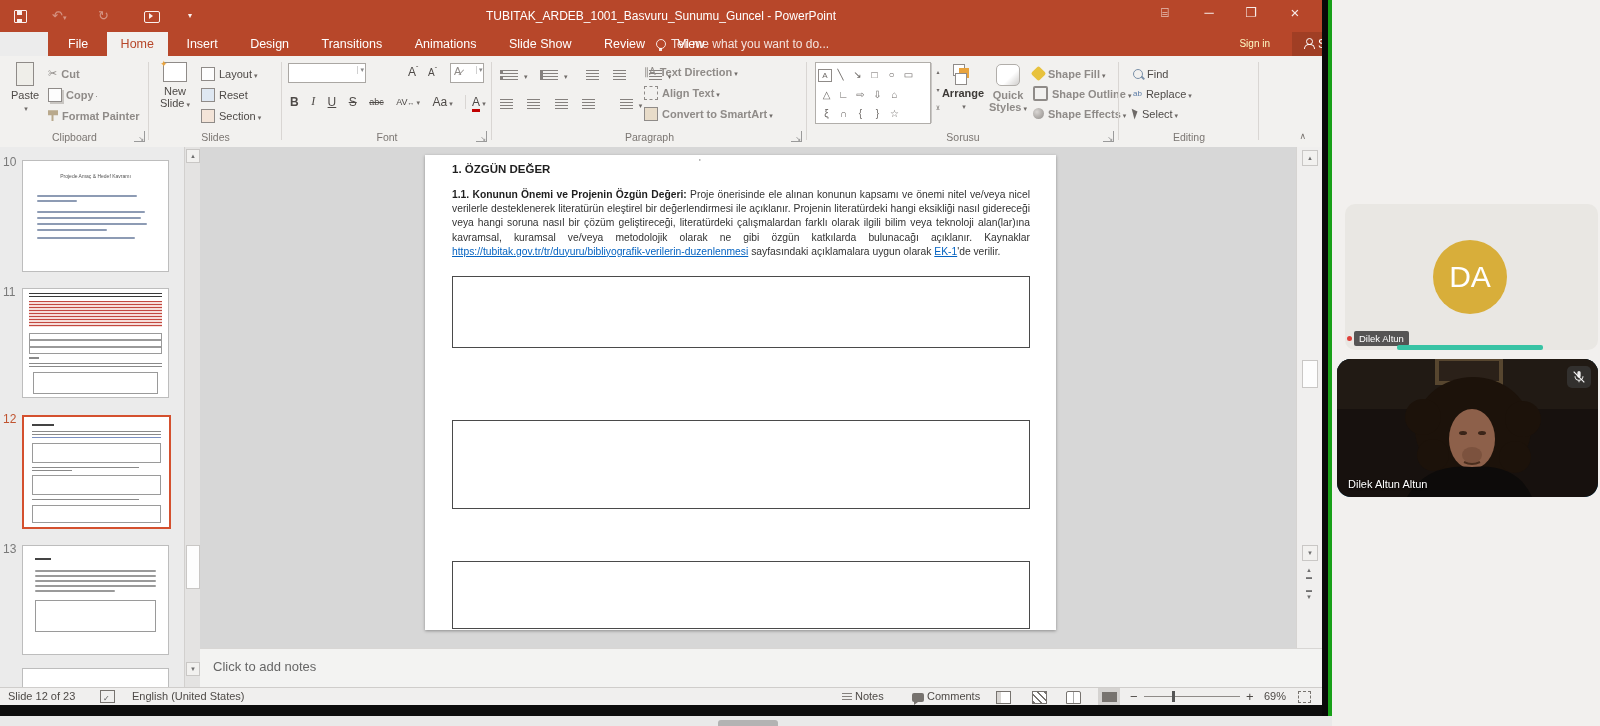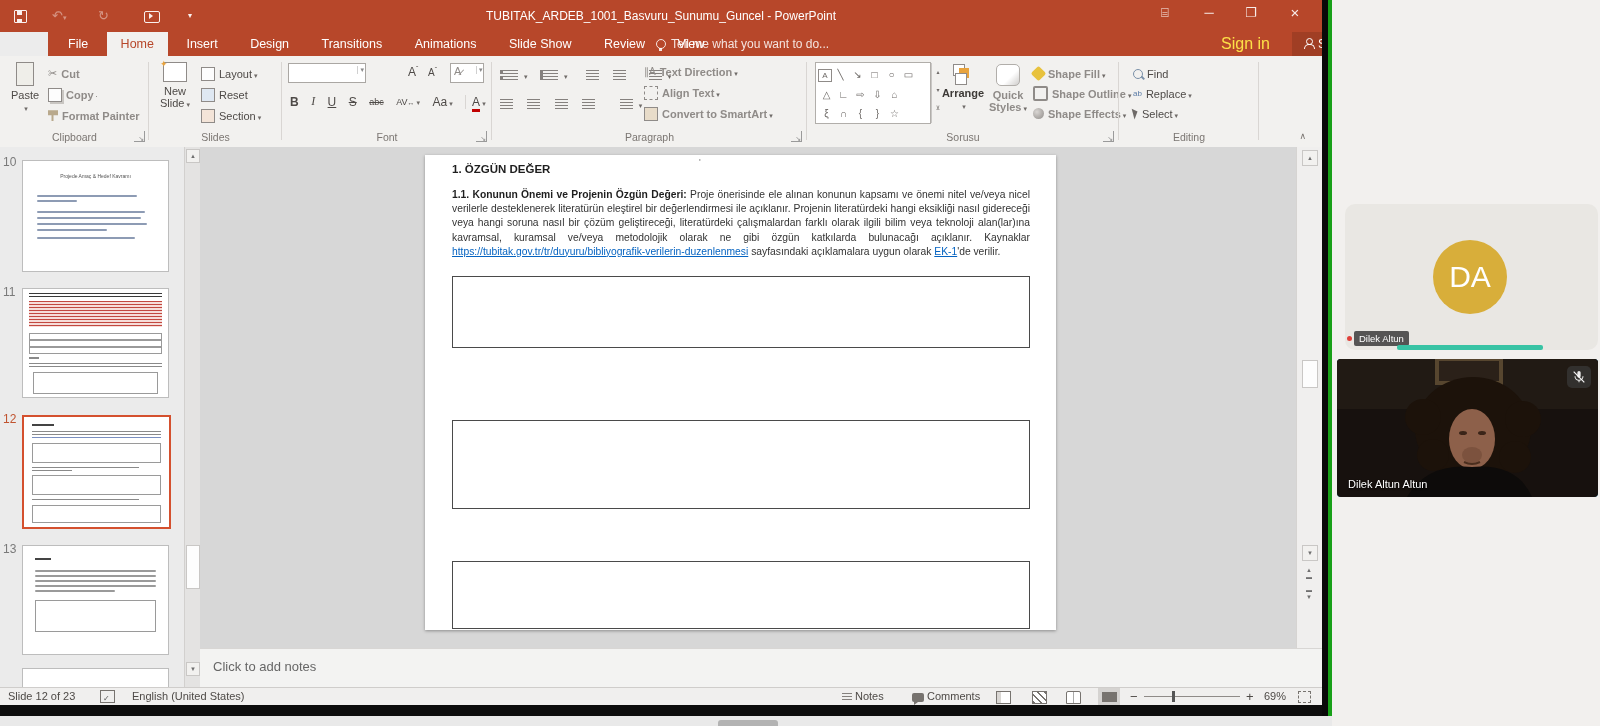--- a/index.html
+++ b/index.html
@@ -80,21 +80,21 @@
   #deskpill{left:718px;top:720px;width:60px;height:6px;background:#b3b3b3;border-radius:3px 3px 0 0;}
   
   #callpanel{left:1332px;top:0;width:268px;height:726px;background:#f2f0ee;}
   #tile1{position:absolute;left:13px;top:204px;width:253px;height:146px;background:#e9e7e3;border-radius:10px;}
   #avatar{position:absolute;left:88px;top:36px;width:74px;height:74px;border-radius:50%;
     text-align:center;line-height:74px;font-size:30px;color:#fff;}
   #namepill1{position:absolute;left:9px;bottom:4px;background:rgba(72,72,72,.92);color:#fff;
     font-size:9.5px;line-height:15px;padding:0 5px;border-radius:2px;}
   #reddot{position:absolute;left:2px;bottom:9px;width:5px;height:5px;border-radius:50%;background:#e0403a;}
   #tealbar{position:absolute;left:1397px;top:345px;width:146px;height:5px;border-radius:2px;}
-  #tile2{position:absolute;left:5px;top:359px;width:261px;height:138px;border-radius:4px;overflow:hidden;background:#0369a1;}
+  #tile2{position:absolute;left:5px;top:359px;width:261px;height:138px;border-radius:14px;overflow:hidden;background:#0369a1;}
   #name2{position:absolute;left:11px;bottom:7px;color:#fff;font-size:11px;text-shadow:0 1px 2px #000;}
   #micmute{position:absolute;right:7px;top:7px;width:24px;height:22px;background:rgba(60,60,60,.65);border-radius:5px;text-align:center;}
 </style>
 </head>
 <body>
 
 <div id="screen">
 
   <div class="abs" id="titlebar" style="background: rgb(183, 71, 42);">
     <span class="abs" style="left:14px;top:0;line-height:32px;"><span class="floppy"></span></span>
@@ -113,21 +113,21 @@
     <span class="tab" style="margin-left:6px;">File</span>
     <span class="tab sel" style="color: rgb(183, 71, 42);">Home</span>
     <span class="tab">Insert</span>
     <span class="tab">Design</span>
     <span class="tab">Transitions</span>
     <span class="tab">Animations</span>
     <span class="tab">Slide Show</span>
     <span class="tab">Review</span>
     <span class="tab">View</span>
     <span class="abs" id="tellme" style="left:608px;top:0;"><span class="bulb"></span><span>Tell me what you want to do...</span></span>
-    <span class="abs" style="right:100px;top:0;line-height:24px;font-size:16px;color:#fde047;">Sign in</span>
+    <span class="abs" style="right:100px;top:0;line-height:24px;font-size:10px;color:#fef9c3;">Sign in</span>
     <span class="abs" style="right:8px;top:0;line-height:24px;font-size:12px;color:#fff;background:rgba(0,0,0,.12);padding:0 12px;"><span class="person-ic"></span><span>Share</span></span>
   </div>
 
   <div class="abs" id="ribbon">
 
     <div class="rgroup" style="left:0;width:149px;">
       <div class="bigbtn" style="left:8px;top:6px;width:34px;">
         <span class="ric" style="width:16px;height:22px;border:1px solid #8f8b88;background:#efeee9;display:block;margin:0 auto 3px;"></span>
         <span>Paste</span><br><span class="dd">▾</span>
       </div>

